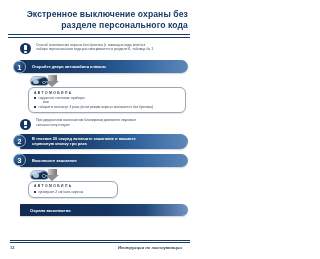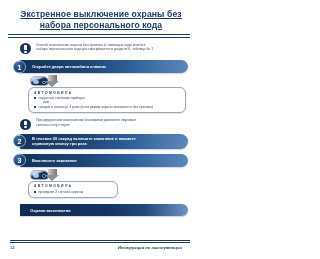--- a/index.html
+++ b/index.html
@@ -11,27 +11,26 @@
     position:relative;
   }
   .page{
     position:absolute;inset:0;
     padding:0;
   }
 
   
   .title{
     margin:9px 12px 0 14px;
-    text-align:center;
+    text-align:right;
     color:#1b3a66;
     font-weight:bold;
     font-size:8.6px;
     line-height:11px;
     letter-spacing:.1px;
-    text-decoration:underline;
   }
   .title-rule{
     margin:3px 10px 0 8px;
     border-top:1.1px solid #1b3a66;
     border-bottom:0.5px solid #1b3a66;
     height:1.6px;
   }
 
   
   .note{
@@ -203,21 +202,21 @@
   }
 </style>
 </head>
 <body>
 
 <div class="page">
 
   <div>
     <div class="title">
       <div>Экстренное выключение охраны без</div>
-      <div>набора персонального кода</div>
+      <div>разделе персонального кода</div>
     </div>
     <div class="title-rule"></div>
   </div>
 
   <div class="note">
     <div class="excl-icon"></div>
     <div class="note-text">
       <span>Способ выключения охраны без брелока (с помощью кода или без</span>
       <span>набора персонального кода рассматривается в разделе 6, таблица № 1</span>
     </div>

